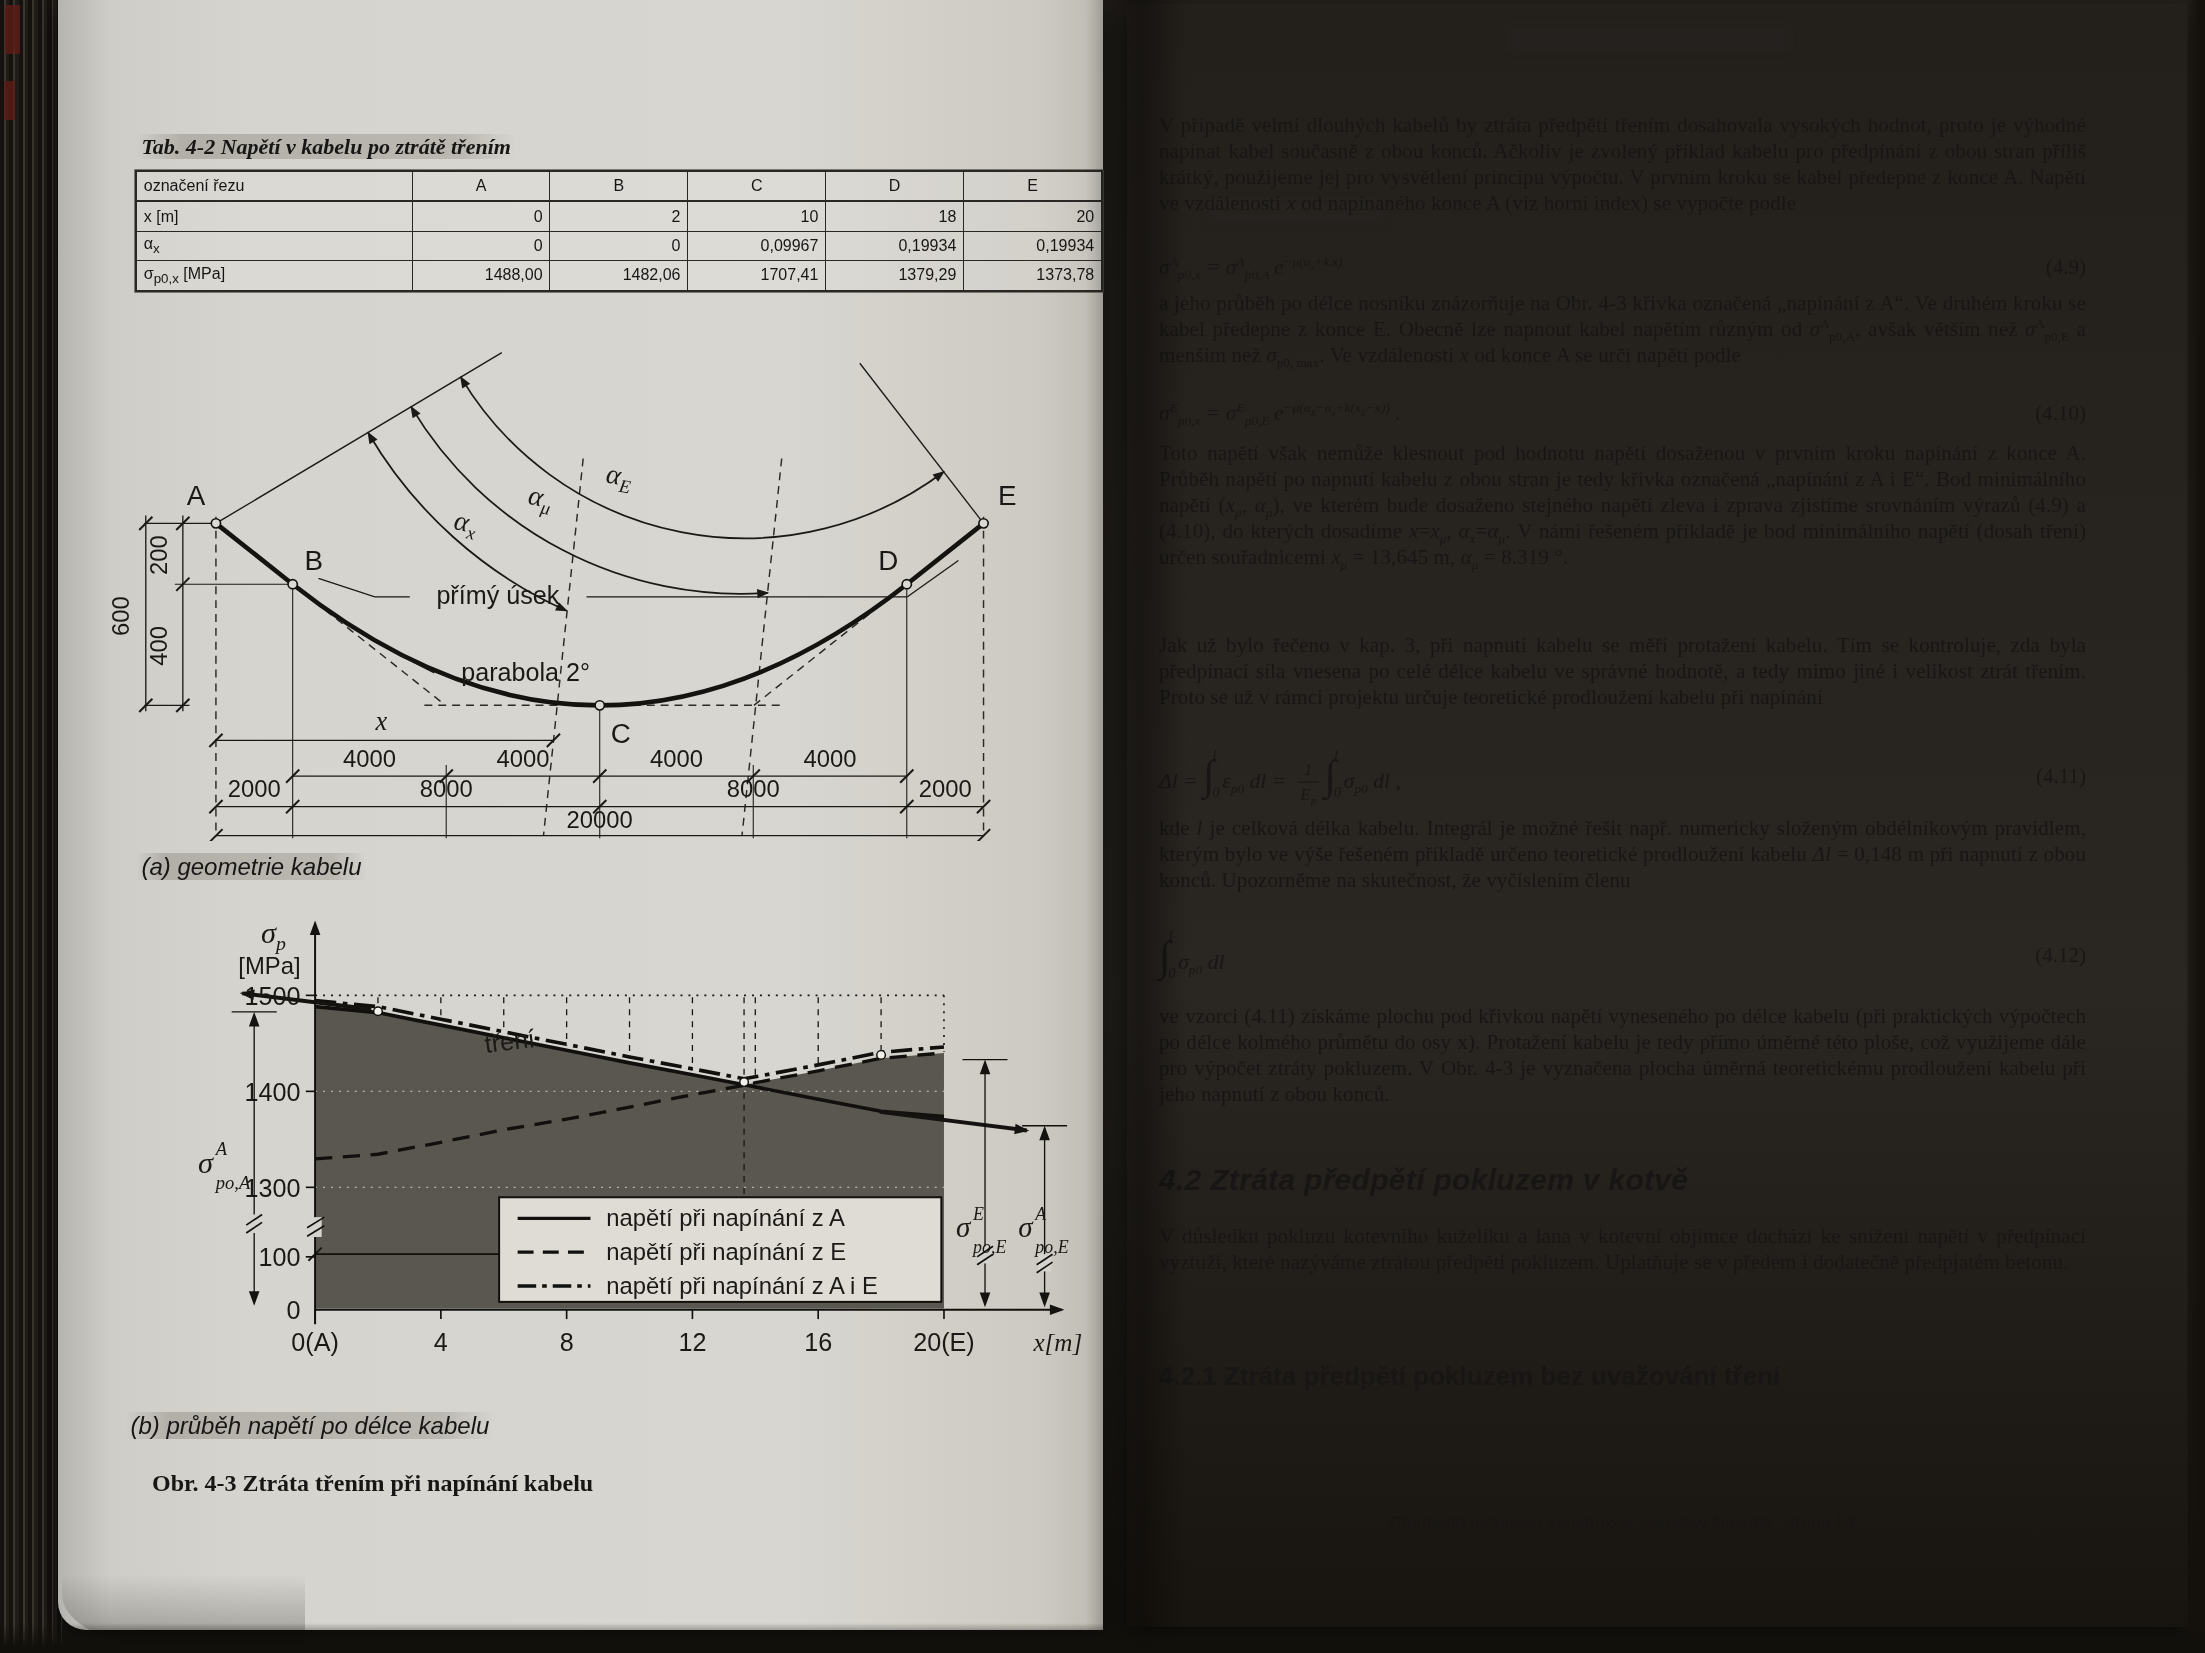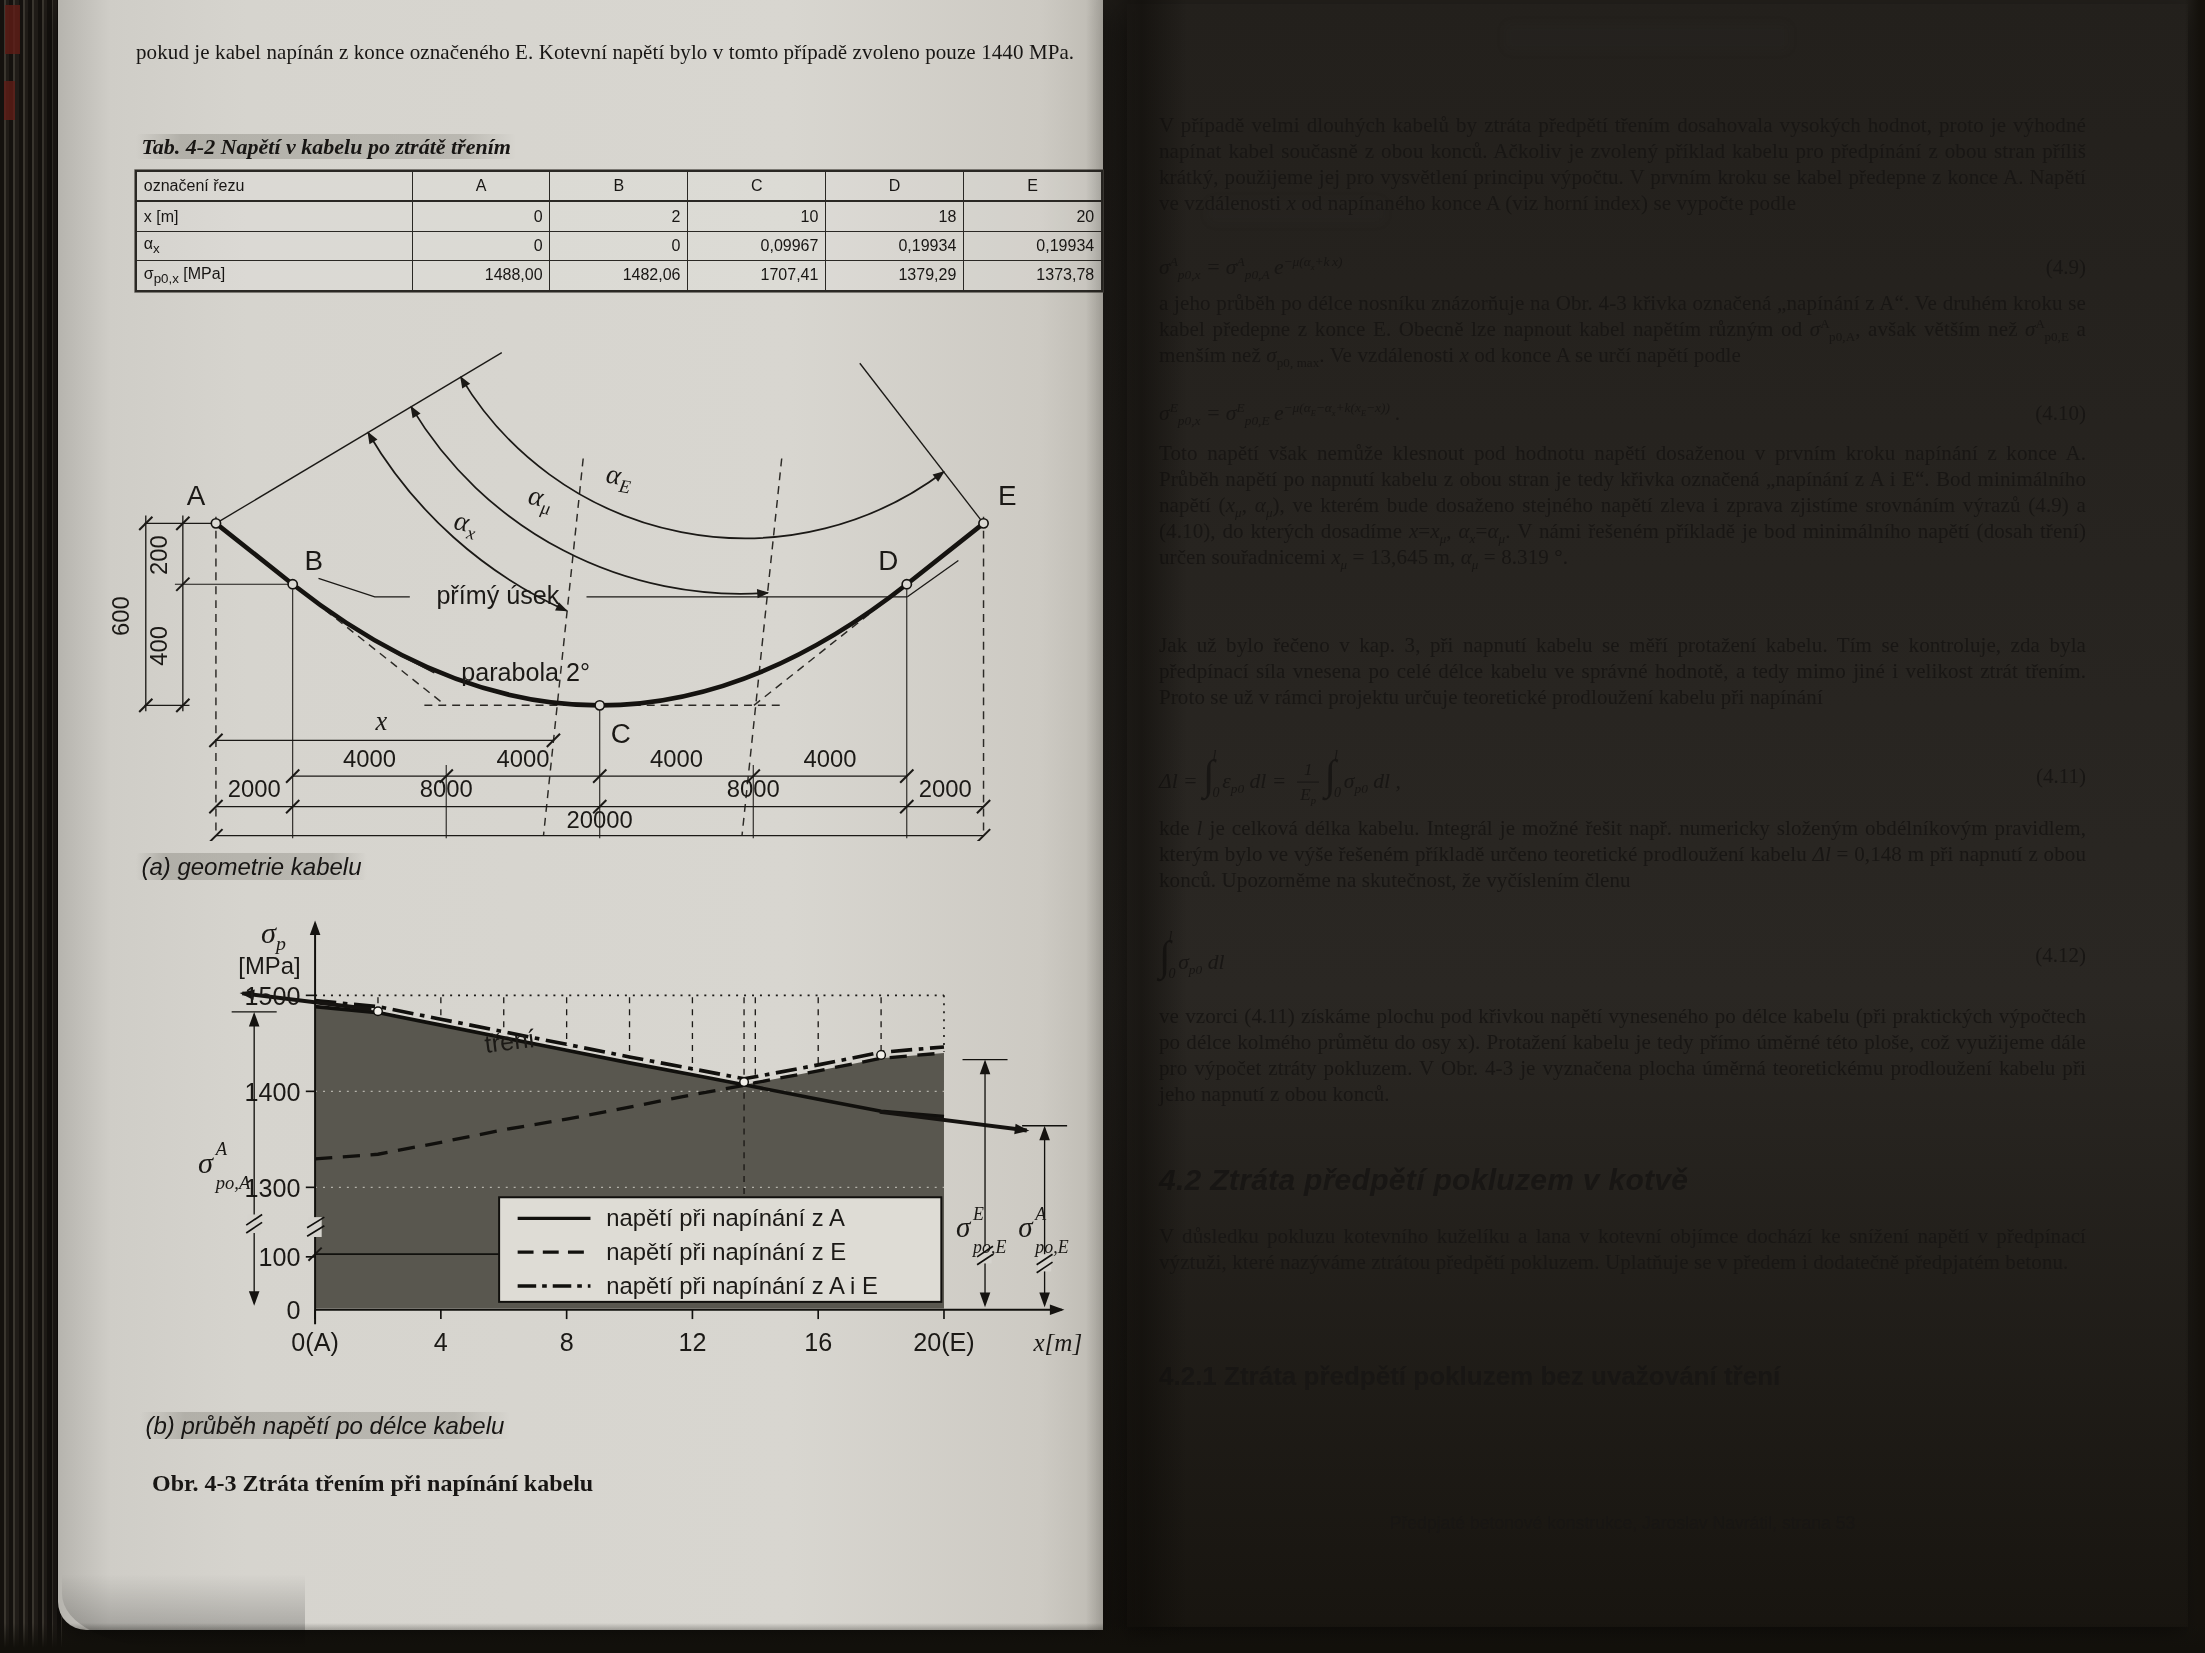--- a/index.html
+++ b/index.html
@@ -81,21 +81,20 @@
 </style>
 </head>
 <body>
 
 <div class="spine"></div>
 <div class="spine-mark" style="left:5.4px;top:5.4px;width:15px;height:49px;"></div>
 <div class="spine-mark" style="left:4px;top:81px;width:10.8px;height:39px;"></div>
 
 <div class="page page-left">
 
-  <div class="abs serif body-text" style="left:78px;top:39px;width:978px;">pokud je kabel napínán z konce označeného E. Kotevní napětí bylo v tomto případě zvoleno pouze 1440 MPa.</div>
 
   <div class="abs serif tab-cap" style="left:78px;top:134px;">
     <span class="hl">Tab. 4-2 Napětí v kabelu po ztrátě třením</span>
   </div>
 
   <table class="t42 abs" style="left:77px;top:170px;">
     <tbody>
         <tr>
       <td class="lbl">označení řezu</td>
       <td class="hdr">A</td>
@@ -381,21 +380,21 @@
       <rect x="618" y="470" width="668" height="158" fill="#dedcd5" stroke="#11100d" stroke-width="3"></rect>
       <line x1="646" y1="502" x2="756" y2="502" stroke="#11100d" stroke-width="5"></line>
       <line x1="646" y1="553" x2="756" y2="553" stroke="#11100d" stroke-width="5" stroke-dasharray="24 14"></line>
       <line x1="646" y1="604" x2="756" y2="604" stroke="#11100d" stroke-width="5" stroke-dasharray="28 9 7 9"></line>
       <text class="st" font-size="36" x="780" y="514">napětí při napínání z A</text>
       <text class="st" font-size="36" x="780" y="565">napětí při napínání z E</text>
       <text class="st" font-size="36" x="780" y="616">napětí při napínání z A i E</text>
     </g>
   </svg>
 
-  <div class="abs fig-cap" style="left:82px;top:1412px;text-align:center;">
+  <div class="abs fig-cap" style="left:67px;top:1412px;text-align:center;">
     <span class="hl">(b) průběh napětí po délce kabelu</span>
   </div>
 
   <div class="abs serif obr-cap" style="left:94px;top:1470px;">Obr. 4-3 Ztráta třením při napínání kabelu</div>
 
 </div>
 
 <div class="page page-right">
   <div class="ghost" style="left:378px;top:20px;width:284px;height:27px;"></div>
   <div class="ghost" style="left:81px;top:196px;width:176px;height:23px;"></div>

